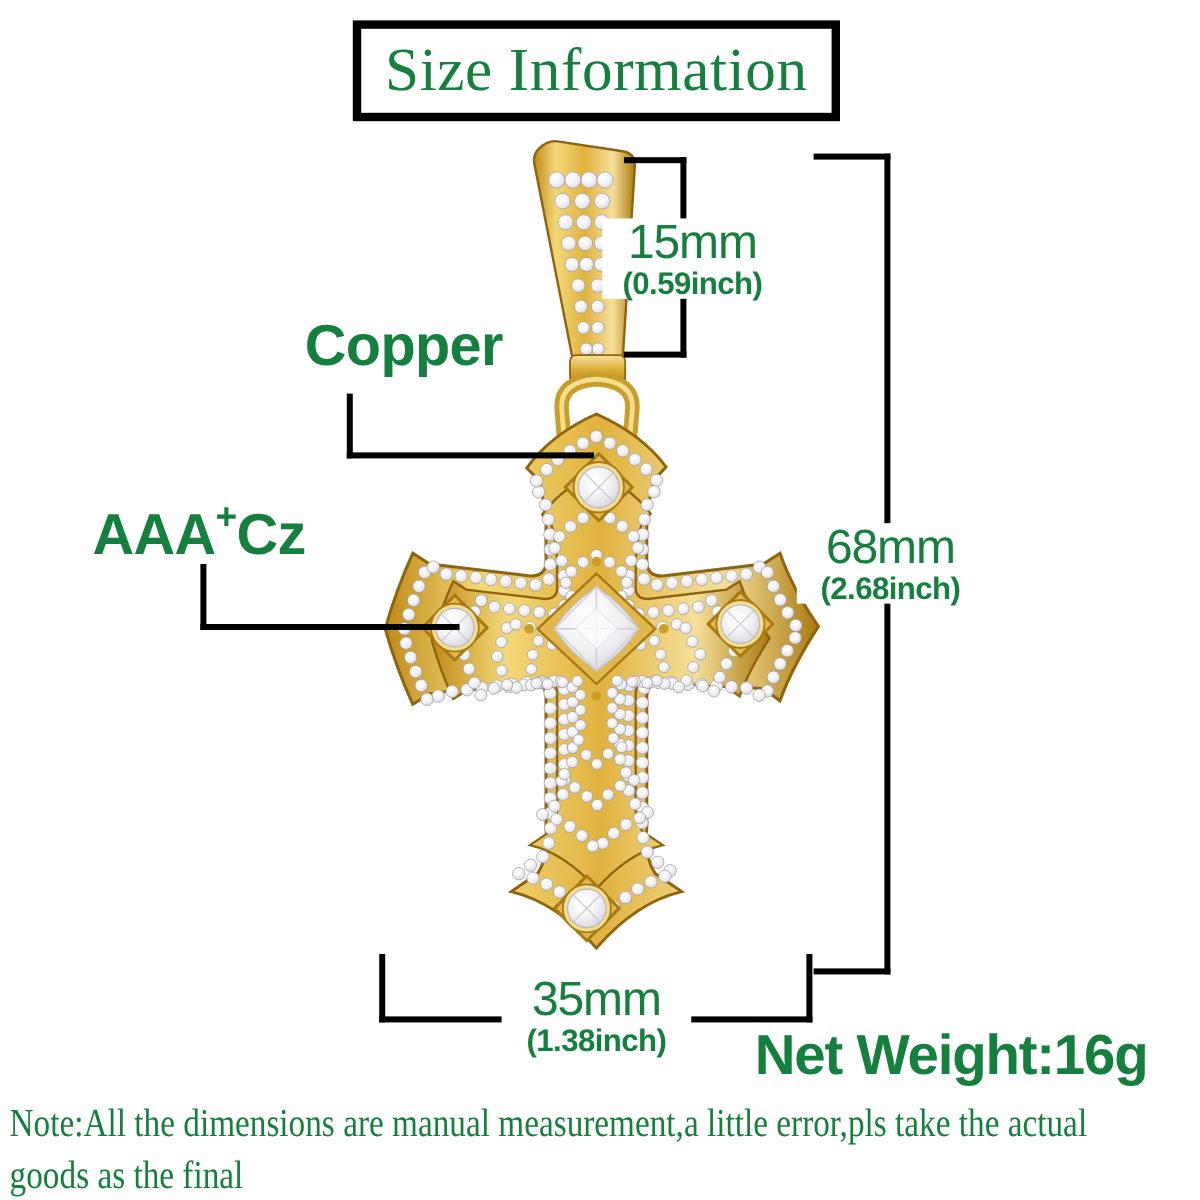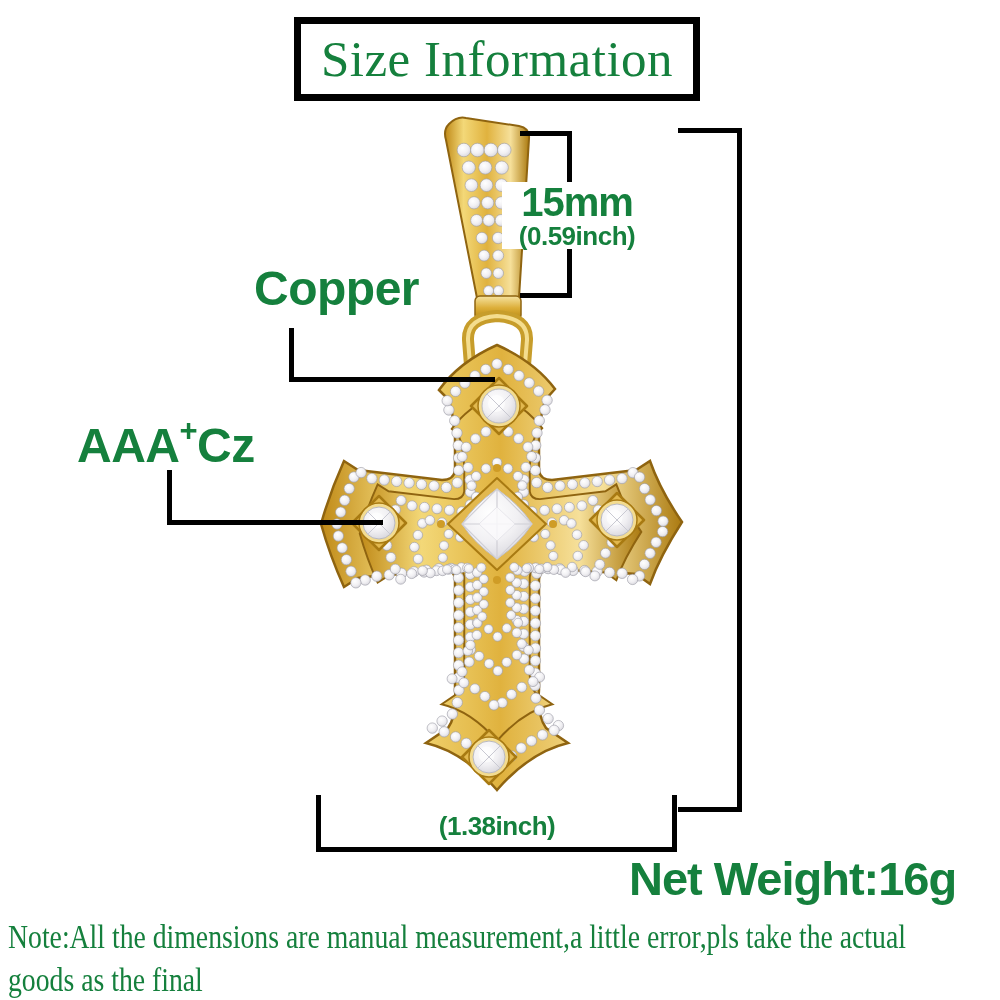--- a/index.html
+++ b/index.html
@@ -14,21 +14,21 @@
   .dim-width{left:316px;top:795px;width:361px;height:57px;
             border-left-width:5px;border-right-width:5px;border-bottom-width:5px;}
   .co-copper{left:289px;top:328px;width:206px;height:54px;
             border-left-width:5px;border-bottom-width:5px;}
   .co-cz{left:167px;top:470px;width:216px;height:55px;
             border-left-width:5px;border-bottom-width:5px;}
   .title-box{position:absolute;left:294px;top:17px;width:406px;height:84px;
             border:7px solid #000;box-sizing:border-box;display:flex;align-items:center;justify-content:center;
             font-family:"Liberation Serif",serif;font-size:51px;letter-spacing:.5px;white-space:nowrap;}
   .dim-label{position:absolute;text-align:center;background:#fff;line-height:1.02;}
-  .dim-label .mm{font-size:40px;font-weight:700;letter-spacing:-1px;display:block;}
+  .dim-label .mm{font-size:40px;font-weight:400;letter-spacing:-1px;display:block;}
   .dim-label .inch{font-size:26px;font-weight:700;letter-spacing:-.5px;display:block;}
   .lbl-bail{left:502px;top:182px;width:150px;}
   .lbl-height{left:664px;top:436px;width:156px;}
   .lbl-width{left:418px;top:813px;width:158px;}
   .callout-label{position:absolute;font-size:48px;font-weight:700;letter-spacing:-.5px;white-space:nowrap;}
   .lbl-copper{left:211px;top:261px;margin-left:43px;}
   .lbl-cz{left:77px;top:417px;}
   .lbl-cz sup{font-size:31px;position:relative;top:-4px;vertical-align:super;}
   .lbl-weight{position:absolute;left:629px;top:851px;font-size:47px;font-weight:700;
             letter-spacing:-1px;white-space:nowrap;}
@@ -451,22 +451,27 @@
 
   <div class="title-box">
     <span>Size Information</span>
   </div>
 
   <div class="dim-label lbl-bail">
     <span class="mm">15mm</span>
     <span class="inch">(0.59inch)</span>
   </div>
 
+  <div class="dim-label lbl-height">
+    <span class="mm">68mm</span>
+    <span class="inch">(2.68inch)</span>
+  </div>
 
   <div class="dim-label lbl-width">
+    <span class="mm">35mm</span>
     <span class="inch">(1.38inch)</span>
   </div>
 
   <div class="callout-label lbl-copper">Copper</div>
 
   <div class="callout-label lbl-cz"><span>AAA</span><sup>+</sup><span>Cz</span></div>
 
   <div class="lbl-weight">Net Weight:16g</div>
 
   <div class="note">

